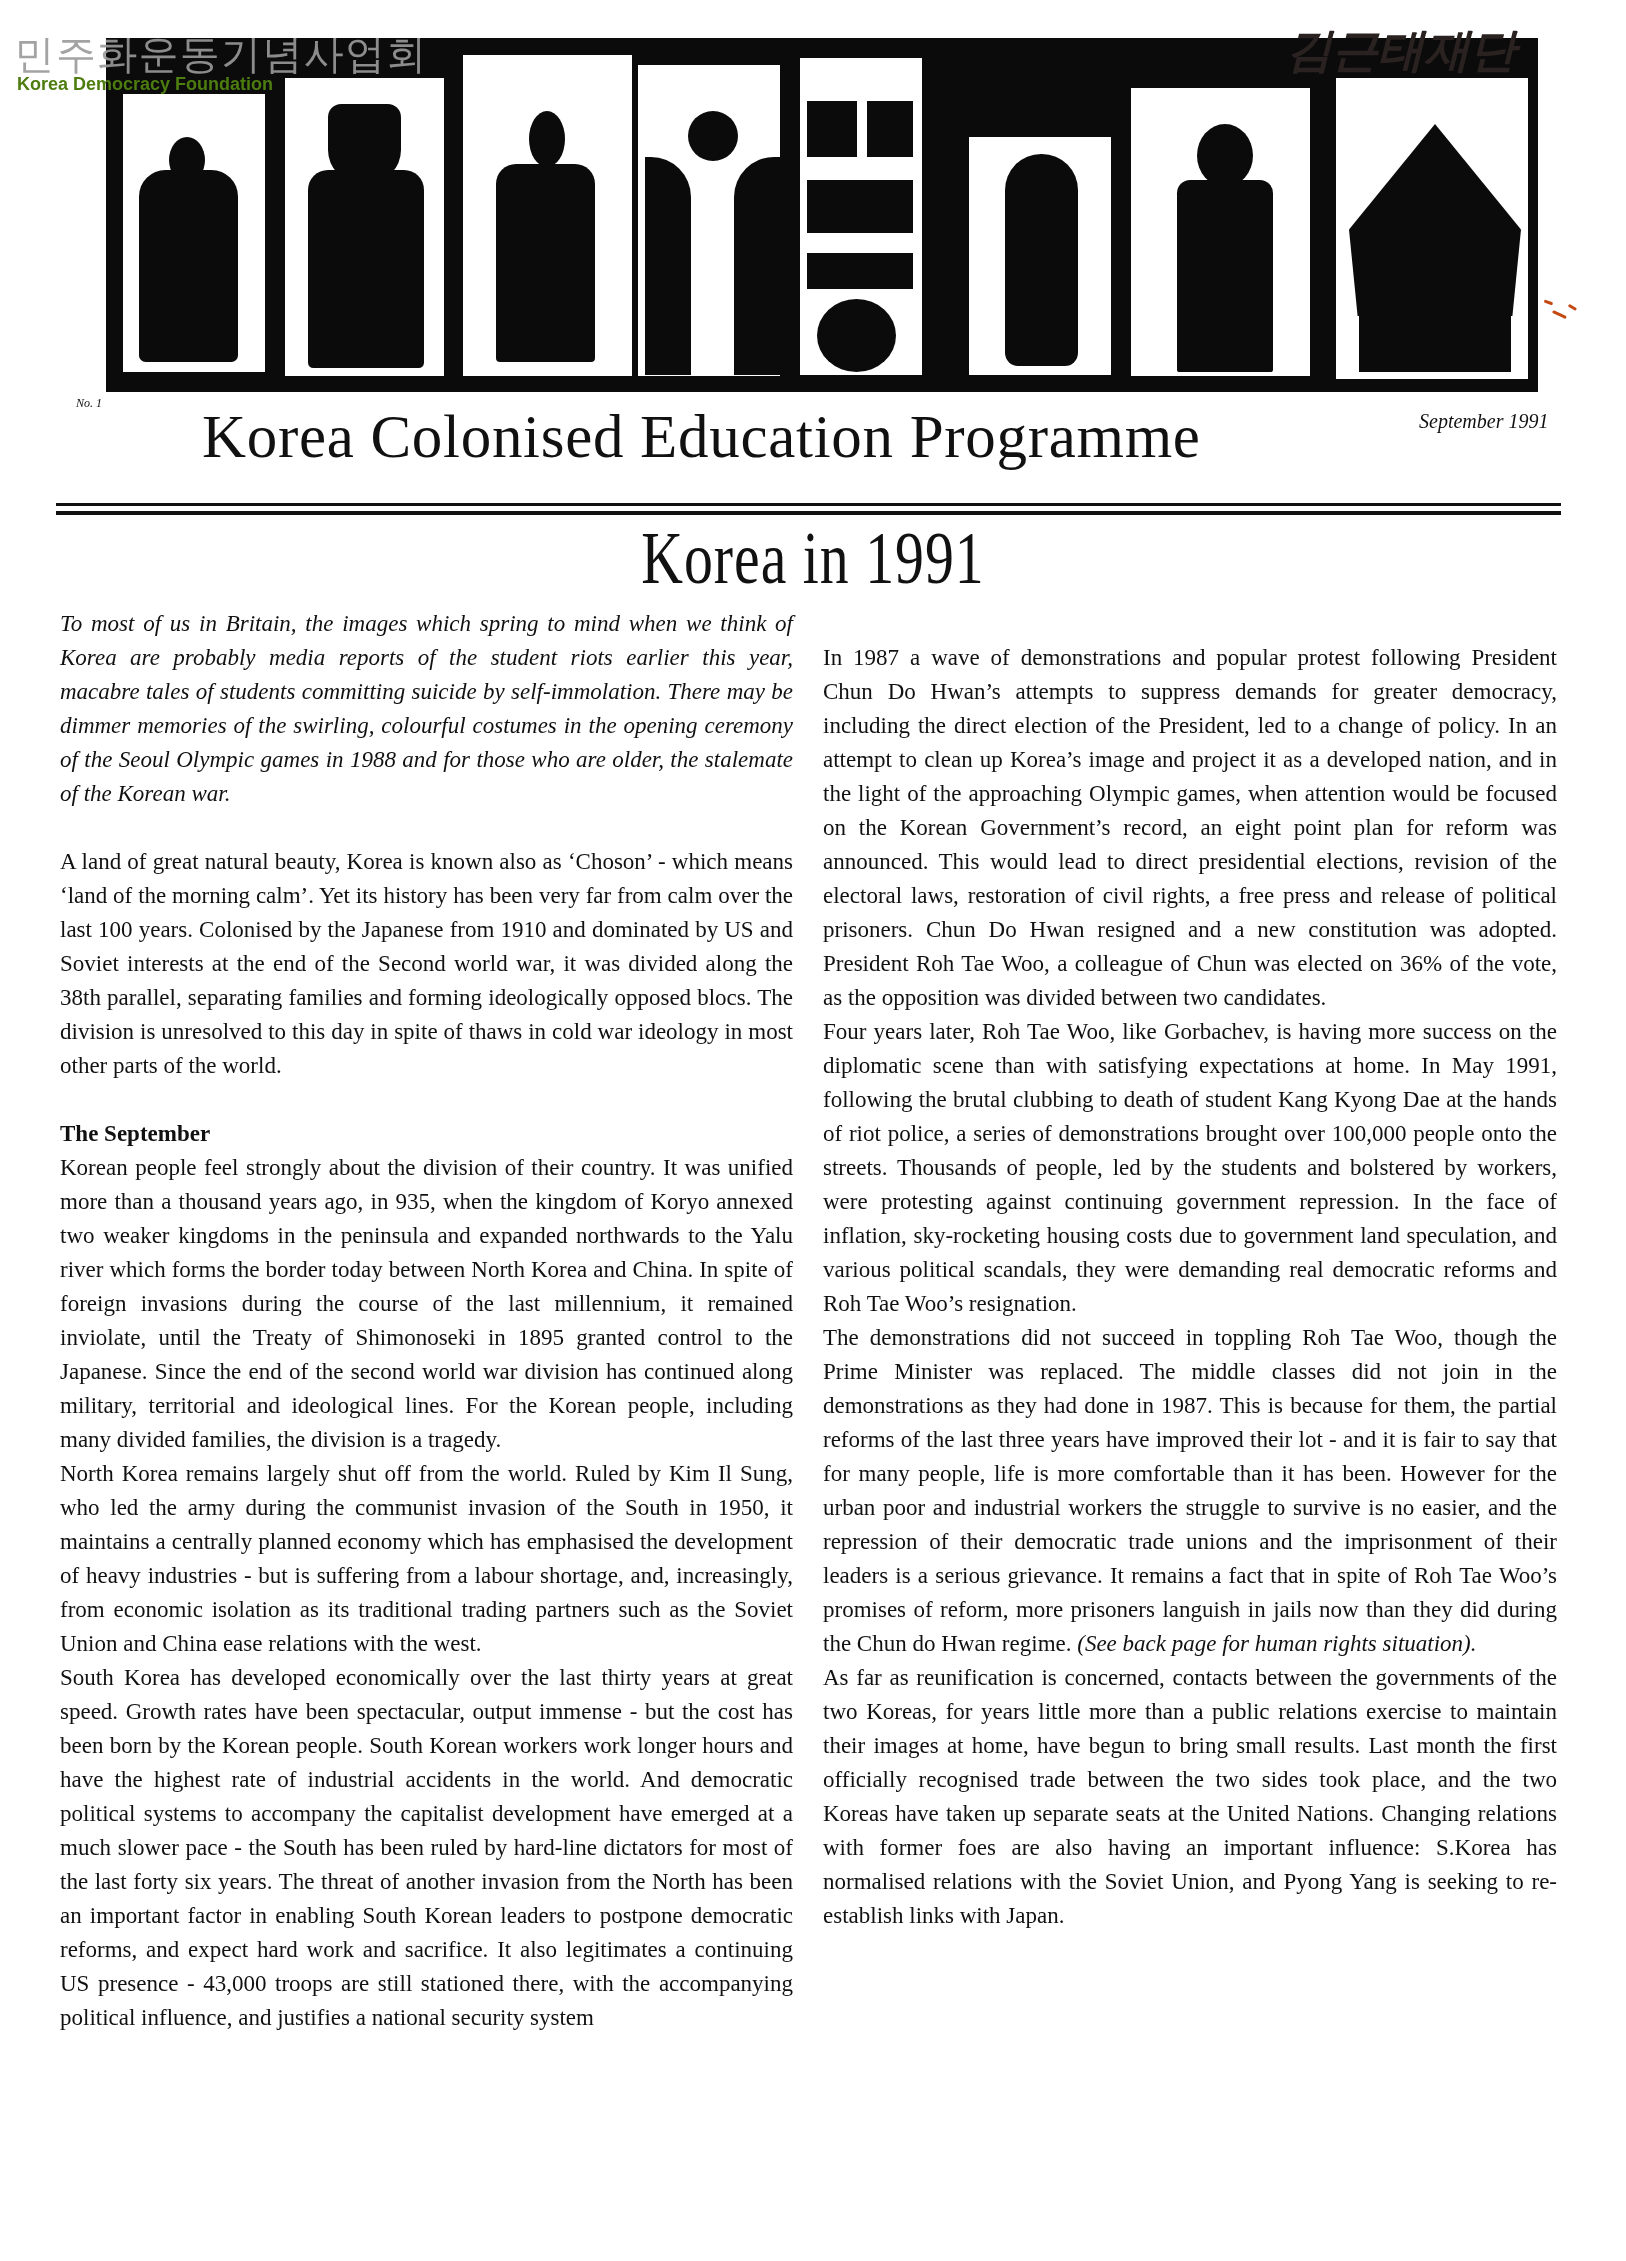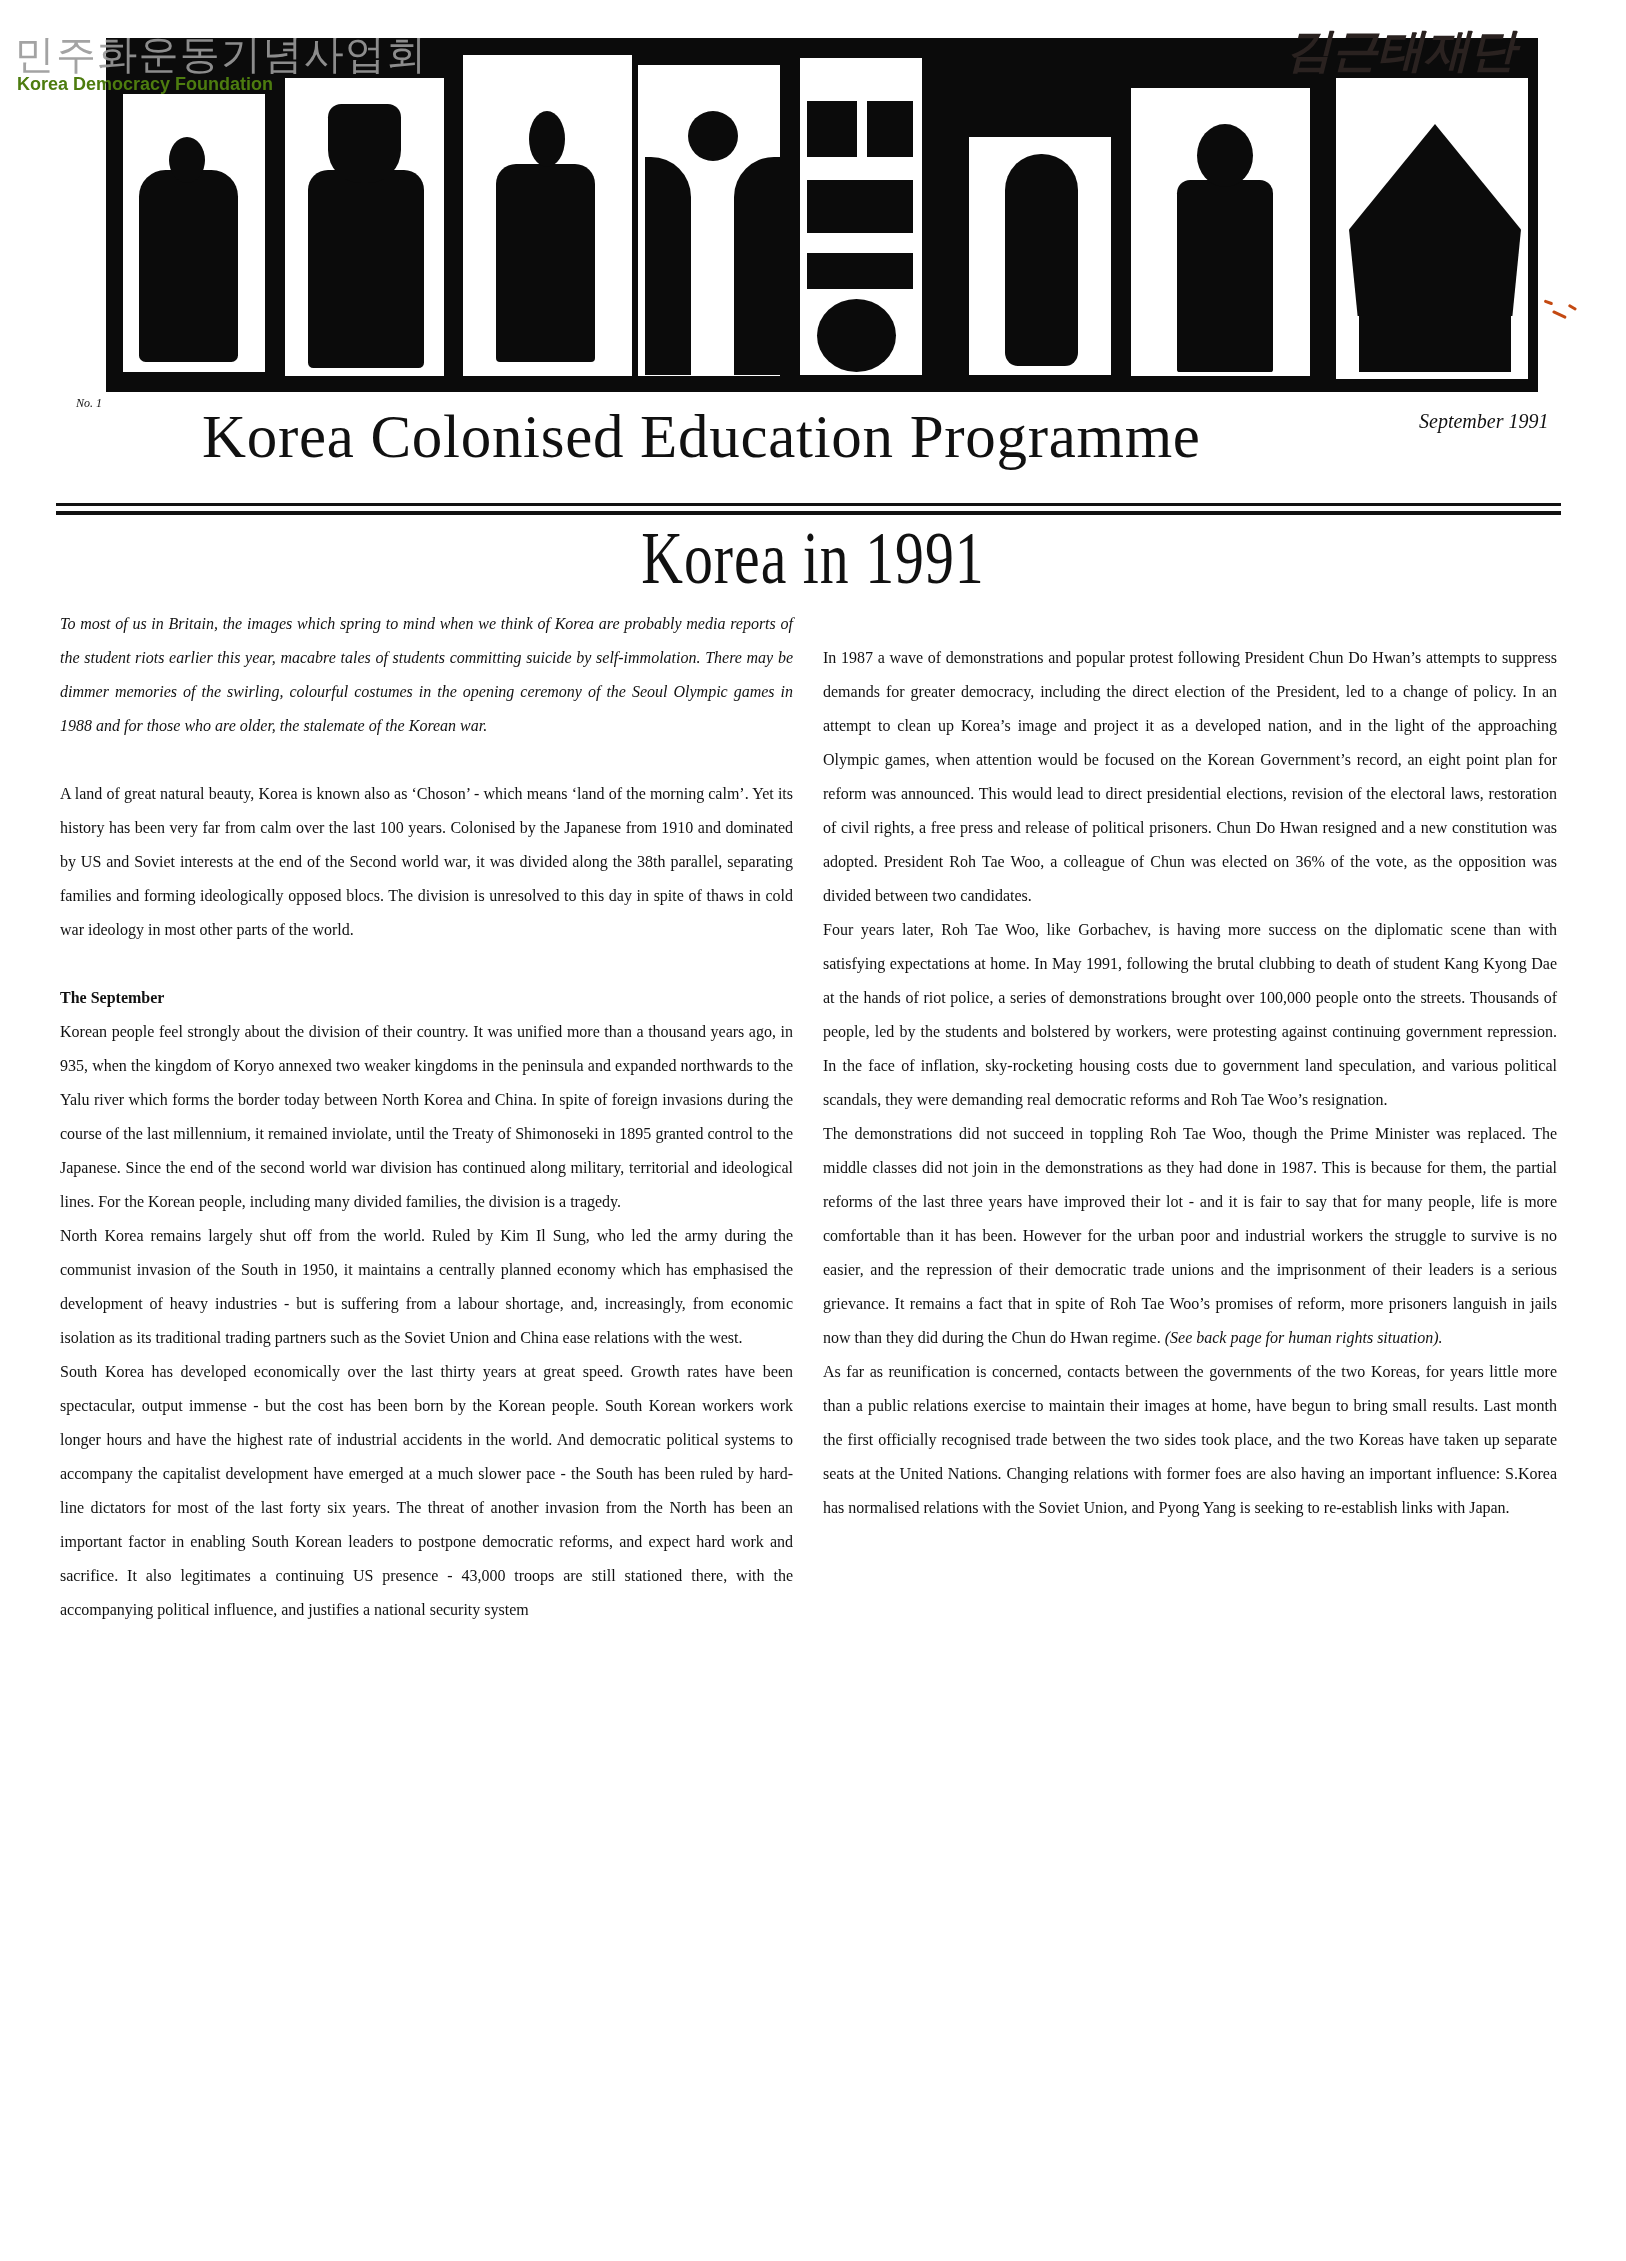--- a/index.html
+++ b/index.html
@@ -47,21 +47,21 @@
   .rule.r2 { top: 511px; height: 4px; }
 
   .article-title {
     position: absolute; left: 0; width: 1626px; top: 516px; text-align: center;
     font-size: 74px; transform: scaleX(0.78); transform-origin: 813px 0;
     letter-spacing: 1.3px;
   }
 
   
   .col {
-    position: absolute; top: 607px; font-size: 16px; line-height: 34px;
+    position: absolute; top: 607px; font-size: 23px; line-height: 34px;
     text-align: justify; hyphens: none;
   }
   .col-left { left: 60px; width: 733px; }
   .col-right { left: 823px; width: 734px; }
   .col p { margin: 0; }
   .intro { font-style: italic; margin-bottom: 34px !important; }
   .gap { height: 34px; }
   .section-heading { font-weight: bold; margin: 0; }
   .ital { font-style: italic; }
 </style>

